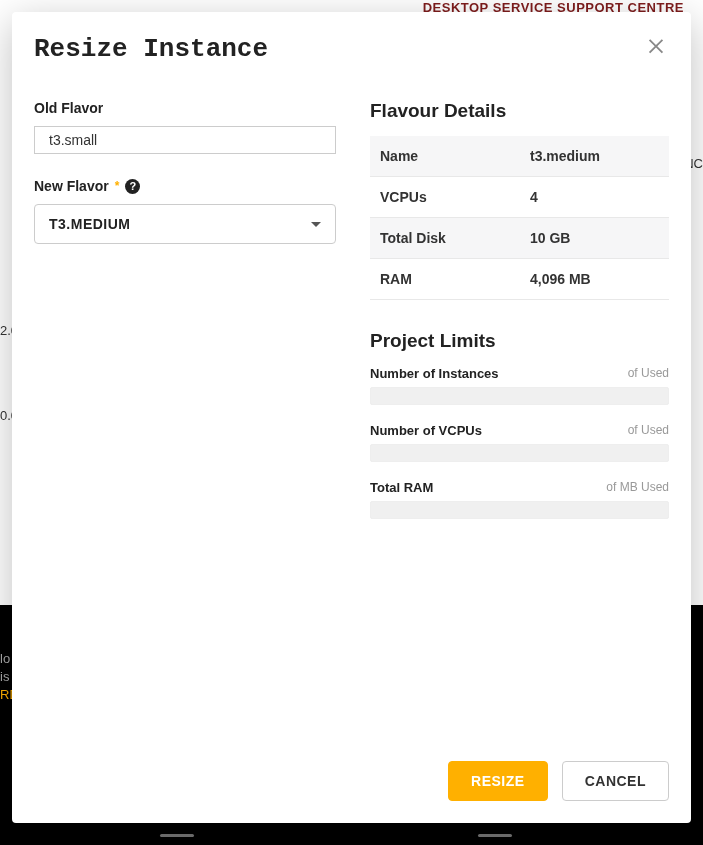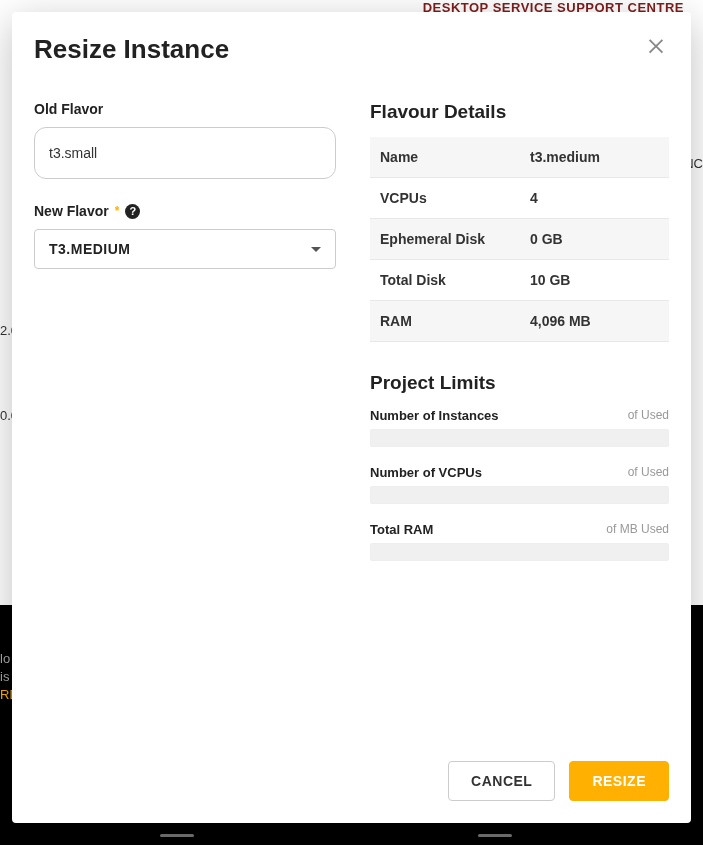--- a/index.html
+++ b/index.html
@@ -8,41 +8,41 @@
   .bg-top { position: absolute; top: 0; left: 0; right: 0; height: 20px; color: #7f1d1d; font-size: 13px; font-weight: 600; letter-spacing: 0.5px; text-align: right; padding-right: 19px; }
   .bg-dark { position: absolute; left: 0; right: 0; bottom: 0; top: 605px; background: #000; }
   .bg-side-text { position: absolute; left: 0; top: 650px; color: #aaa; font-size: 13px; line-height: 18px; }
   .bg-side-text .orange { color: #ffb000; }
   .bg-num { position: absolute; left: 0; color: #333; font-size: 13px; }
   .modal {
     position: absolute; left: 12px; right: 12px; top: 12px; bottom: 22px;
     background: #fff; border-radius: 4px; box-shadow: 0 10px 40px rgba(0,0,0,0.25);
     display: flex; flex-direction: column;
   }
-  .modal-header { display: flex; align-items: flex-start; justify-content: space-between; padding: 22px 24px 10px 22px; }
+  .modal-header { display: flex; align-items: flex-start; justify-content: space-between; padding: 22px 24px 10px 22px; font-family: Liberation Mono, monospace; }
   .modal-title { font-size: 26px; font-weight: 700; color: #222; }
   .close-btn { background: none; border: none; cursor: pointer; padding: 0; color: #888; }
   .close-icon svg { width: 22px; height: 22px; display: block; }
   .modal-body { padding: 26px 22px 10px 22px; flex: 1; display: flex; flex-direction: column; }
   .tabs { display: flex; gap: 14px; align-items: center; margin-bottom: 26px; }
   .tab {
     font-size: 15px; padding: 12px 18px; border-radius: 4px; cursor: pointer;
     background: transparent; border: none; font-weight: 500;
   }
   .tab.active { background: #ffb000; color: #fff; font-weight: 600; position: relative; }
   .tab .star { color: #fff; font-size: 11px; vertical-align: top; margin-left: 2px; }
   .tab.link { color: #1fa3bd; }
   .columns { display: flex; gap: 34px; flex: 1; }
   .col-left { width: 302px; flex: none; }
   .col-right { flex: 1; }
   .field-label { font-size: 14px; font-weight: 700; color: #222; margin-bottom: 10px; display: flex; align-items: center; gap: 4px; }
   .req-star { color: #ffb000; font-size: 12px; margin-left: 2px; vertical-align: top; }
   .help-icon { display: inline-flex; width: 15px; height: 15px; background: #222; color: #fff; border-radius: 50%; font-size: 11px; font-weight: 700; align-items: center; justify-content: center; margin-left: 2px; }
   .text-input {
-    width: 100%; height: 52px; border: 1px solid #ccc; border-radius: 12px;
+    width: 100%; height: 28px; border: 1px solid #ccc; border-radius: 0;
     padding: 0 14px; font-size: 14px; color: #333;
   }
   .select-wrap {
     width: 100%; height: 40px; border: 1px solid #ccc; border-radius: 4px;
     padding: 0 14px; display: flex; align-items: center; justify-content: space-between;
     cursor: pointer;
   }
   .select-wrap span { font-size: 14px; font-weight: 700; letter-spacing: 0.5px; color: #222; }
   .caret { width: 0; height: 0; border-left: 5px solid transparent; border-right: 5px solid transparent; border-top: 5px solid #555; }
   .field-block { margin-bottom: 24px; }
@@ -125,24 +125,20 @@
           <tbody>
               <tr>
                 <td>Name</td>
                 <td>t3.medium</td>
               </tr>
           <tr>
                 <td>VCPUs</td>
                 <td>4</td>
               </tr>
           <tr>
-                <td>Ephemeral Disk</td>
-                <td>0 GB</td>
-              </tr>
-          <tr>
                 <td>Total Disk</td>
                 <td>10 GB</td>
               </tr>
           <tr>
                 <td>RAM</td>
                 <td>4,096 MB</td>
               </tr>
         </tbody>
           </table>
 
@@ -171,16 +167,16 @@
               <span class="used">of MB Used</span>
             </div>
             <div class="bar"></div>
           </div>
         </div>
       </div>
     </div>
   </div>
 
   <div class="modal-footer">
+    <button class="btn primary">RESIZE</button>
     <button class="btn">CANCEL</button>
-    <button class="btn primary">RESIZE</button>
   </div>
 </div>
 
 </body></html>

